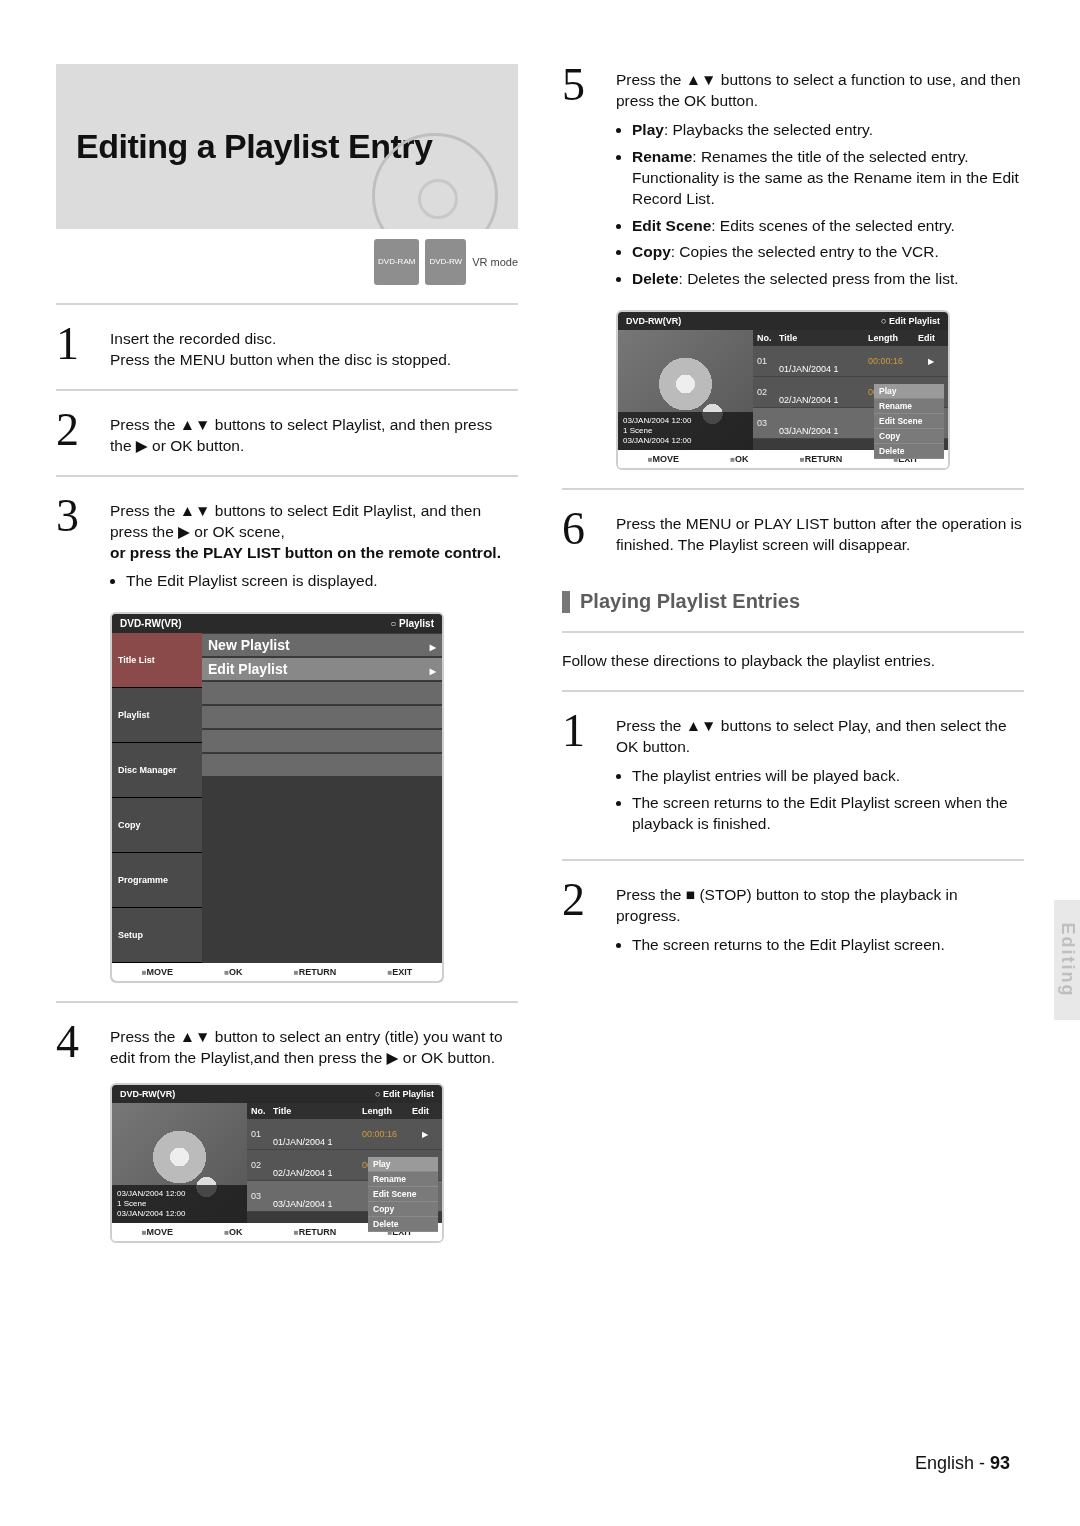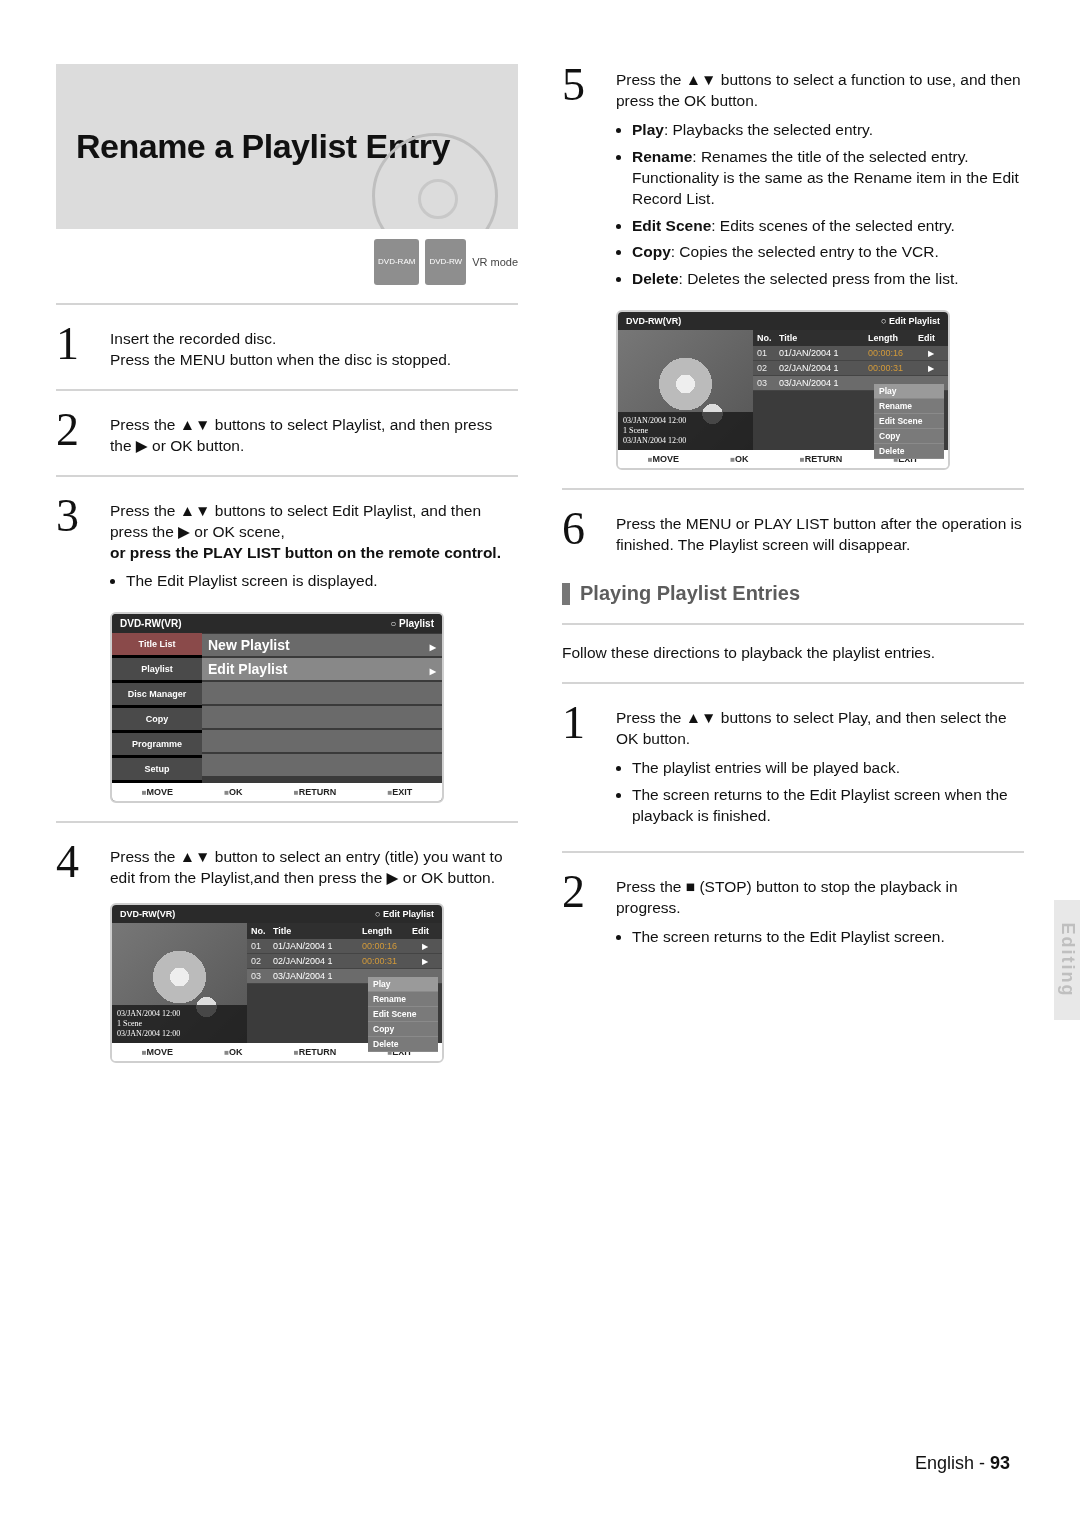--- a/index.html
+++ b/index.html
@@ -113,21 +113,21 @@
     padding: 0 0 0 16px;
   }
   .bullets li {
     margin-bottom: 6px;
   }
   
   .sec-h {
     display: flex;
     align-items: center;
     gap: 10px;
-    margin-top: 26px;
+    margin-top: 34px;
     margin-bottom: 12px;
   }
   .sec-h .bar {
     width: 8px;
     height: 22px;
     background: #777;
   }
   .sec-h .lbl {
     font-size: 20px;
     font-weight: 700;
@@ -186,26 +186,26 @@
     display: flex;
     background: #3a3a3a;
   }
   .osd .sidebar {
     width: 90px;
     background: #4a4a4a;
     display: flex;
     flex-direction: column;
   }
   .osd .sidebar .mi {
-    padding: 6px 6px;
-    border-bottom: 3px solid #000000;
+    padding: 22px 6px;
+    border-bottom: 1px solid #000000;
     font-size: 9px;
     font-weight: 700;
     color: #fff;
-    text-align: center;
+    text-align: left;
   }
   .osd .sidebar .mi.active {
     background: #8a4a4a;
   }
   .osd .main {
     flex: 1;
     display: flex;
     flex-direction: column;
   }
   .osd .line {
@@ -265,21 +265,20 @@
     background: #3b3b3b;
   }
   .osd2 .thumb {
     width: 135px;
     height: 120px;
     background:
       radial-gradient(circle at 50% 45%, #eee 0 10%, #bbb 10% 28%, transparent 28%),
       radial-gradient(circle at 70% 70%, #ddd 0 8%, transparent 8%),
       linear-gradient(135deg,#777,#555);
     position: relative;
-    font-family: Liberation Serif, serif;
   }
   .osd2 .thumb .meta {
     position: absolute;
     left: 0; right: 0; bottom: 0;
     background: rgba(20,20,20,0.75);
     color: #fff;
     font-size: 8px;
     padding: 4px 5px;
     line-height: 1.25;
   }
@@ -300,21 +299,21 @@
   .osd2 .th .c3 { width: 50px; }
   .osd2 .th .c4 { width: 26px; }
   .osd2 .tr {
     display: flex;
     background: #555;
     padding: 2px 4px;
     border-bottom: 1px solid #444;
     align-items: center;
   }
   .osd2 .tr .c1 { width: 22px; color: #eee; }
-  .osd2 .tr .c2 { flex: 1; }
+  .osd2 .tr .c2 { flex: 1; margin-top: 16px; }
   .osd2 .tr .c3 { width: 50px; color: #d39a3a; }
   .osd2 .tr .c4 { width: 26px; text-align: center; }
   .osd2 .tr .c4::after { content: "\25B6"; font-size: 8px; }
   .osd2 .tr.sel { background: #6b6b6b; }
   .osd2 .menu {
     position: relative;
   }
   .osd2 .ctx {
     position: absolute;
     right: 4px;
@@ -354,21 +353,21 @@
 
   <div class="sidetab">
     <span>Editing</span>
   </div>
 
   <div class="cols">
 
     <div class="col">
 
       <div class="titlebox">
-        <div class="title">Rename a Playlist Entry</div>
+        <div class="title">Editing a Playlist Entry</div>
         <div class="disc"></div>
       </div>
 
       <div class="mode-row">
         <span class="chip">DVD-RAM</span>
         <span class="chip">DVD-RW</span>
         <span>VR mode</span>
       </div>
 
 

